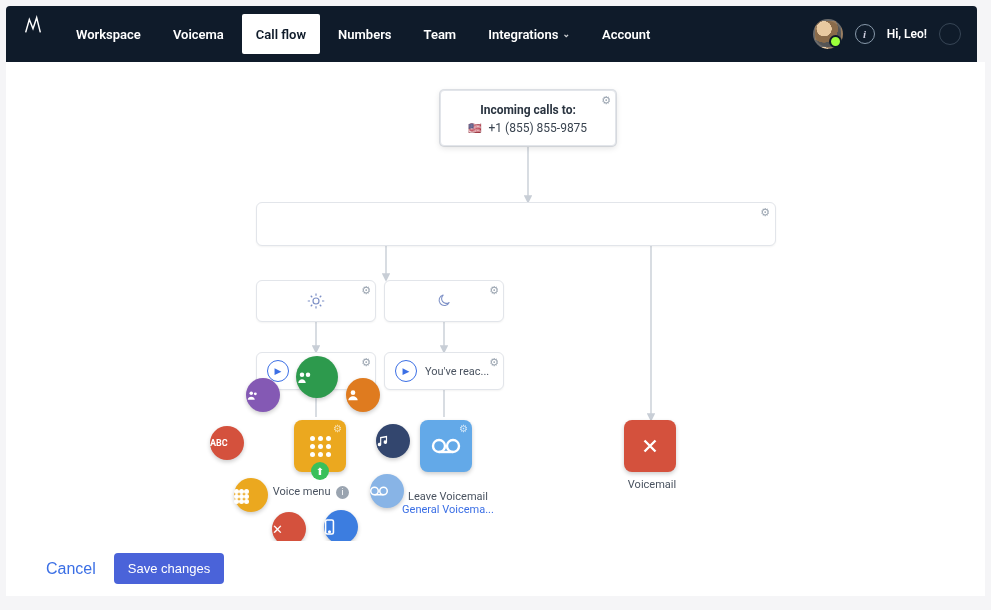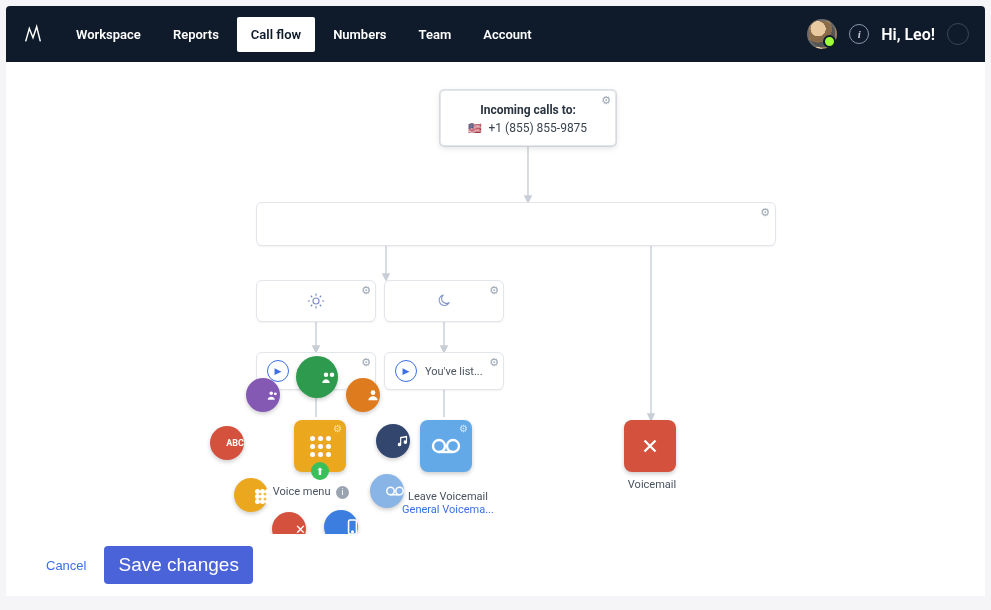--- a/index.html
+++ b/index.html
@@ -9,27 +9,26 @@
     width: 991px;
     height: 610px;
     overflow: hidden;
     position: relative;
   }
   
   .header {
     height: 56px;
     background: #0f1b2a;
     display: flex;
-    align-items: center;
     padding: 8px 16px;
     color: #fff;
     font-size: 13px;
     font-weight: 600;
     border-radius: 4px 4px 0 0;
-    margin: 6px 6px 0 6px;
+    margin: 6px 14px 0 6px;
   }
   .logo {
     width: 22px; height: 22px;
     margin-right: 18px;
     display:flex; align-items:center; justify-content:center;
   }
   .nav { display: flex; gap: 4px; }
   .nav-item {
     padding: 10px 14px;
     cursor: pointer;
@@ -54,21 +53,21 @@
   .avatar::after{
     content:""; position:absolute; bottom:-1px; right:-1px;
     width:9px; height:9px; background:#9cff3a; border-radius:50%;
     border:2px solid #0f1b2a;
   }
   .info-circle{
     width:20px; height:20px; border:1px solid #8899aa; border-radius:50%;
     display:flex; align-items:center; justify-content:center;
     color:#ccd; font-size:11px; font-style:italic; font-family: Georgia, serif;
   }
-  .greeting{font-weight:600; font-size:16px;}
+  .greeting{font-weight:600; font-size:12px;}
   .end-circle{
     width:22px; height:22px; border:1px solid #8899aa55; border-radius:50%;
   }
 
   
   .canvas{
     position:relative;
     background:#fff;
     height: 534px;
     margin: 0 6px;
@@ -136,21 +135,21 @@
     width:22px; height:22px; border:1.5px solid #3b6fe5; border-radius:50%;
     display:flex; align-items:center; justify-content:center;
     color:#3b6fe5; font-size:9px;
   }
   .msg-text{ font-size:11px; color:#4a5360; white-space:nowrap; overflow:hidden; text-overflow:ellipsis; max-width:70px;}
 
   
   .chip{
     position:absolute;
     width:34px; height:34px; border-radius:50%;
-    display:flex; align-items:center; justify-content:flex-end;
+    display:flex; align-items:center; justify-content:flex-start;
     color:#fff; font-size:13px;
     box-shadow:0 2px 4px rgba(0,0,0,.2);
     cursor:grab;
   }
   .chip.big{ width:42px; height:42px; font-size:15px;}
   .green{ background:#2d9a4d;}
   .orange{ background:#df7b1f;}
   .purple{ background:#8459b4;}
   .red{ background:#d4513d;}
   .navy{ background:#33466e;}
@@ -203,52 +202,56 @@
   }
 
   
   .footer{
     position:absolute; left:0; right:0; bottom:0;
     padding:12px 40px;
     display:flex; gap:18px; align-items:center;
     background:#fff;
     border-top:0;
   }
-  .cancel{ color:#3b6fe5; font-size:13px; cursor:pointer; background:none; border:none;}
+  .cancel{ color:#3b6fe5; font-size:16px; cursor:pointer; background:none; border:none;}
   .save{
     background:#4a63d9; color:#fff; border:none;
-    padding:8px 14px; font-size:19px; border-radius:4px;
+    padding:8px 14px; font-size:13px; border-radius:4px;
     cursor:pointer;
   }
 </style>
 </head>
 <body>
 
 <div class="header">
   <div class="logo">
     <svg viewBox="0 0 24 24" width="22" height="22" fill="none" stroke="#fff" stroke-width="1.6">
       <path d="M4 20 L8 6 L12 16 L16 4 L20 20"></path>
     </svg>
   </div>
   <div class="nav">
     <div class="nav-item">
         <span>Workspace</span>
       </div>
     <div class="nav-item">
-        <span>Reports</span>
+        <span>Voicema</span>
       </div>
     <div class="nav-item active">
         <span>Call flow</span>
       </div>
     <div class="nav-item">
         <span>Numbers</span>
       </div>
     <div class="nav-item">
         <span>Team</span>
       </div>
+    <div class="nav-item">
+      <span>Integrations</span>
+      <span class="nav-caret">⌄</span>
+    </div>
     <div class="nav-item">
         <span>Account</span>
       </div>
   </div>
   <div class="header-right">
     <div class="avatar"></div>
     <div class="info-circle">i</div>
     <div class="greeting">Hi, Leo!</div>
     <div class="end-circle"></div>
   </div>
@@ -301,21 +304,21 @@
   </div>
 
   <div class="node msg-node msg1">
     <span class="gear">⚙</span>
     <span class="play-btn">▶</span>
     <span class="msg-text">nd t</span>
   </div>
   <div class="node msg-node msg2">
     <span class="gear">⚙</span>
     <span class="play-btn">▶</span>
-    <span class="msg-text">You've list...</span>
+    <span class="msg-text">You've reac...</span>
   </div>
 
   <div class="chip big green" style="left:290px; top:294px;">
     <svg width="18" height="18" viewBox="0 0 24 24" fill="#fff">
         <circle cx="8" cy="9" r="3"></circle>
         <circle cx="16" cy="9" r="3"></circle>
         <path d="M3 20c0-3 3-5 5-5s5 2 5 5"></path>
       </svg>
   </div>
   <div class="chip orange" style="left:340px; top:316px;">

